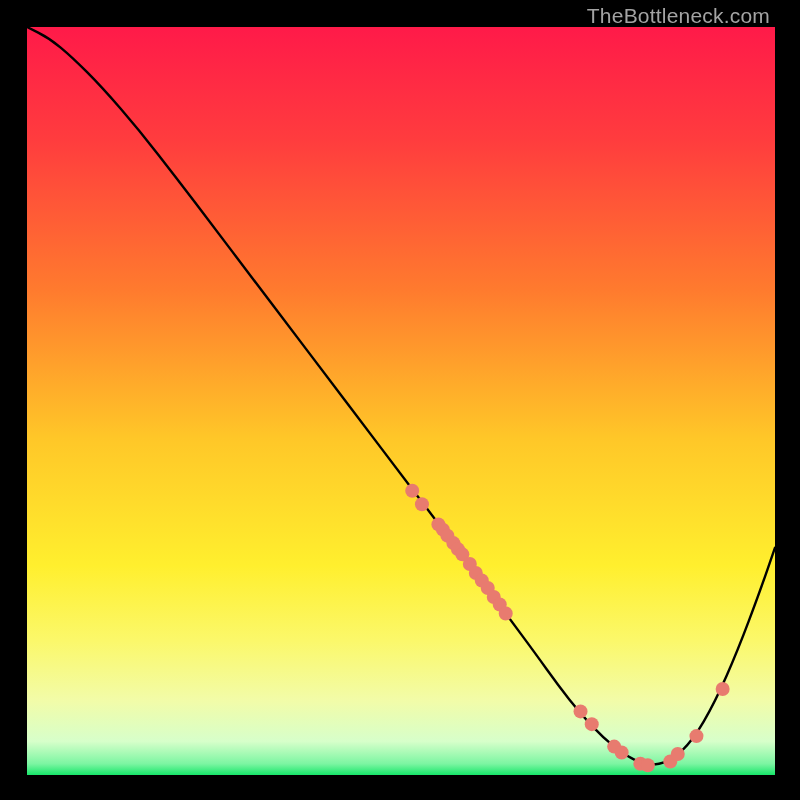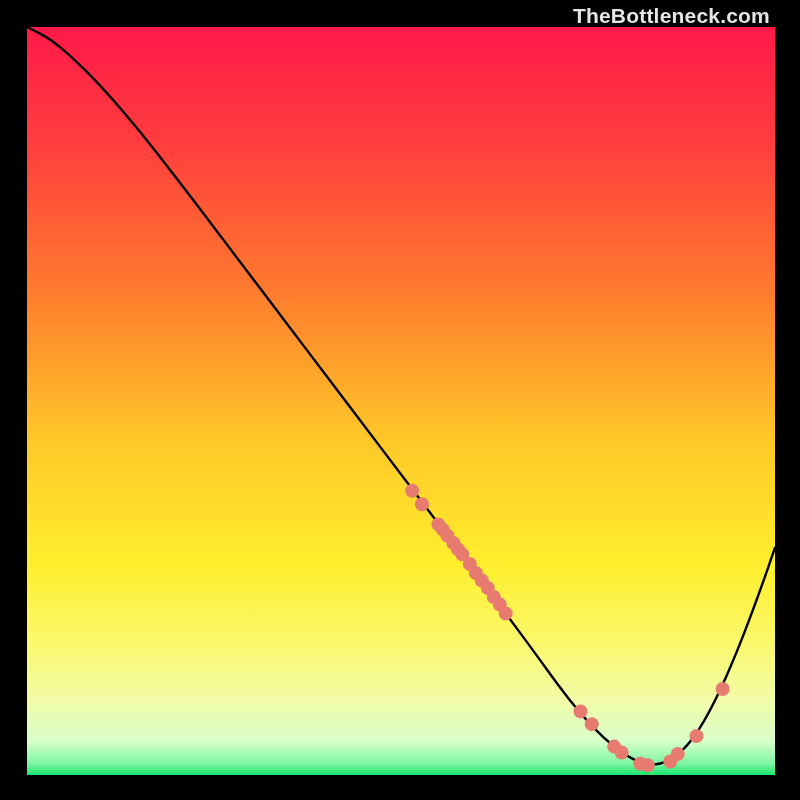--- a/index.html
+++ b/index.html
@@ -32,23 +32,23 @@
   .curve-svg {
     position: absolute;
     left: 0; top: 0;
     width: 748px;
     height: 748px;
   }
   .watermark {
     position: absolute;
     top: 4px;
     right: 30px;
-    color: #e5e5e5;
+    color: #a3a3a3;
     font-size: 21px;
-    font-weight: 700;
+    font-weight: 400;
     letter-spacing: 0.2px;
   }
 </style>
 </head>
 <body>
 
 <div class="stage">
 
   <div class="plot-area">
     <svg class="gradient" viewBox="0 0 748 748" preserveAspectRatio="none">

